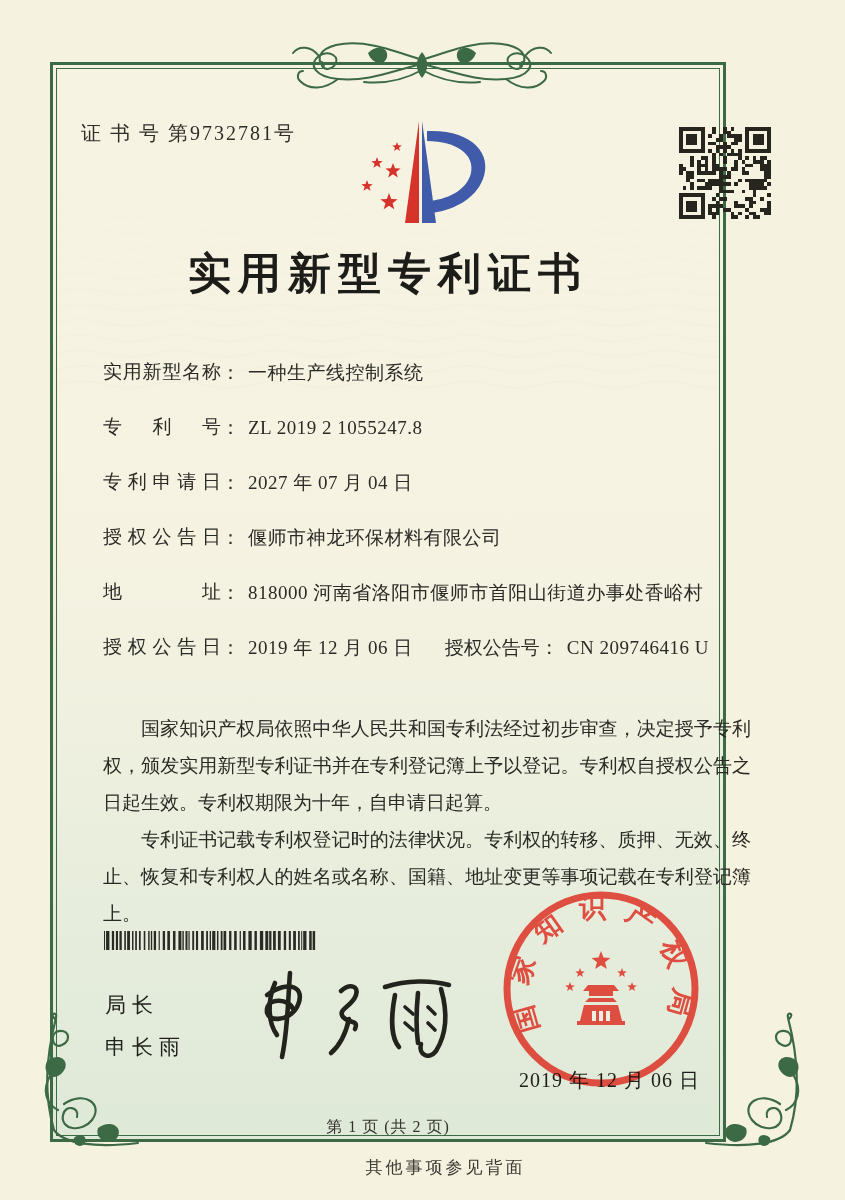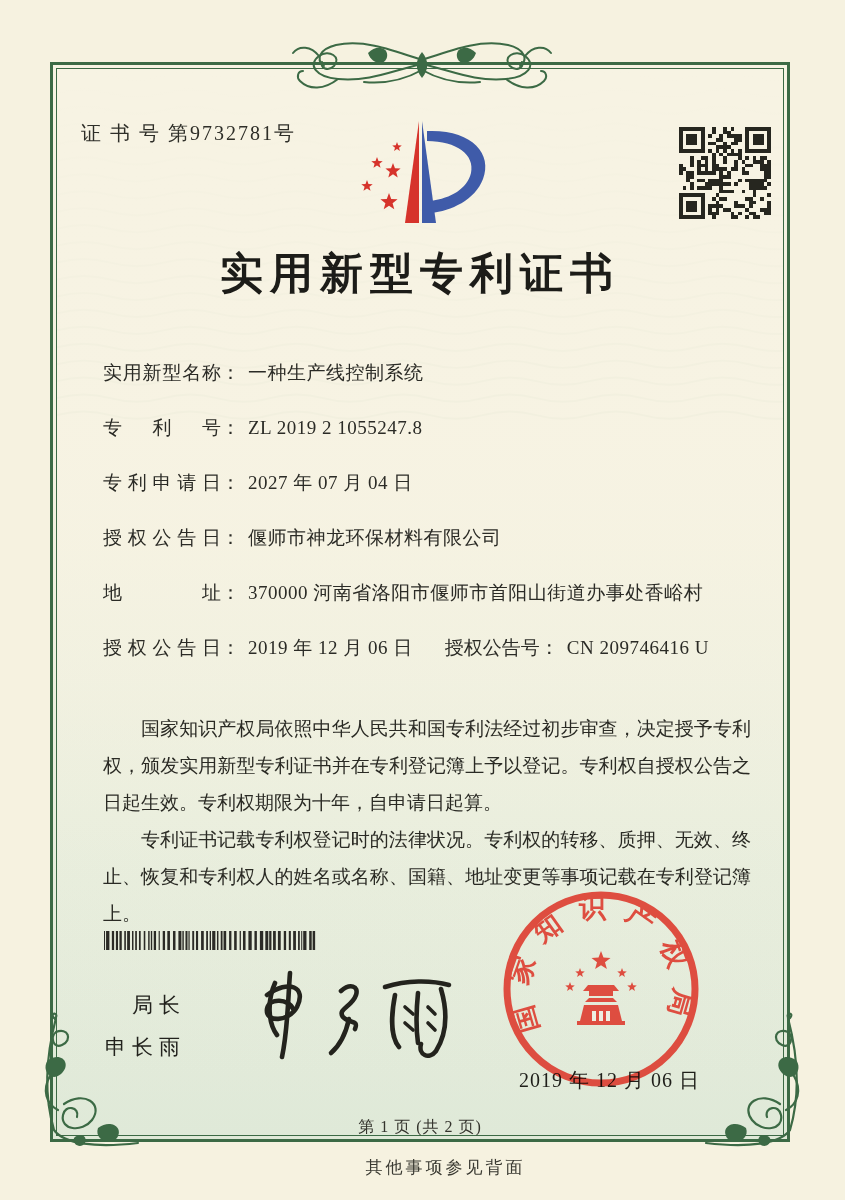--- a/index.html
+++ b/index.html
@@ -8,21 +8,21 @@
     font-family:"Liberation Serif","DejaVu Serif",serif;
     background:var(--paper,#f6f2e0);
     color:#2b2b26;
     position:relative;
     overflow:hidden;
   }
   .page { position:absolute; inset:0; }
 
   
   .frame {
-    position:absolute; left:50px; top:62px; width:740px; height:1080px;
+    position:absolute; left:50px; top:62px; width:676px; height:1080px;
     border:3px solid var(--green,#3c6a45);
     background:linear-gradient(180deg,#f7f3e3 0%,#f3f1e0 40%,#e9eedd 70%,#dfe9d8 100%);
   }
   .frame-inner {
     position:absolute; inset:3px; border:1px solid var(--green,#3c6a45);
     pointer-events:none;
   }
   .waves { position:absolute; inset:4px; z-index:1; }
   .fade {
     position:absolute; inset:4px; z-index:2;
@@ -46,34 +46,34 @@
     position:absolute; left:0; right:0; top:180px;
     text-align:center; font-size:43px; font-weight:bold;
     letter-spacing:7px; color:#1c1c18;
   }
 
   
   .fields { position:absolute; left:50px; top:297px; right:38px; font-size:19px; }
   .frow { margin-bottom:33px; line-height:22px; white-space:nowrap; }
   .flabel {
     display:inline-block; width:118px; vertical-align:bottom;
-    text-align:justify; text-align-last:justify; -moz-text-align-last:justify;
+    text-align:justify; text-align-last:justify;font-family:Liberation Mono, monospace; -moz-text-align-last:justify;
   }
   .fcolon { display:inline-block; margin-right:8px; }
   .fvalue { letter-spacing:0.5px; }
   .grant-pair2 { margin-left:32px; }
 
   
   .paras { position:absolute; left:50px; top:645px; width:648px; font-size:19px; }
   .paras p { text-indent:2em; line-height:1.95; text-align:justify; color:#2a2a24; }
 
   
   .barcode { position:absolute; left:51px; top:866px; width:216px; height:19px; }
   .director { position:absolute; left:52px; top:926px; font-size:21px; letter-spacing:6px; color:#22221d; }
-  .director div { margin-bottom:14px;text-align:right; }
+  .director div { margin-bottom:14px; }
   .signature { position:absolute; left:182px; top:900px; width:240px; height:105px; z-index:4; }
   .seal-date {
     position:absolute; left:466px; top:1002px; width:210px;
     font-size:20px; letter-spacing:1px; color:#1f1f1a;
   }
   .seal {
     position:absolute; left:446px; top:822px; width:204px; height:204px;
     z-index:5; opacity:0.9; mix-blend-mode:multiply;
   }
   .page-info {
@@ -500,21 +500,21 @@
         <div class="frow">
           <span class="flabel">专利号</span><span class="fcolon">：</span><span class="fvalue">ZL 2019 2 1055247.8</span>
         </div>
         <div class="frow">
           <span class="flabel">专利申请日</span><span class="fcolon">：</span><span class="fvalue">2027 年 07 月 04 日</span>
         </div>
         <div class="frow">
           <span class="flabel">授权公告日</span><span class="fcolon">：</span><span class="fvalue">偃师市神龙环保材料有限公司</span>
         </div>
         <div class="frow">
-          <span class="flabel">地址</span><span class="fcolon">：</span><span class="fvalue">370000 河南省洛阳市偃师市首阳山街道办事处香峪村</span>
+          <span class="flabel">地址</span><span class="fcolon">：</span><span class="fvalue">818000 河南省洛阳市偃师市首阳山街道办事处香峪村</span>
         </div>
         <div class="frow">
           <span class="flabel">授权公告日</span><span class="fcolon">：</span><span class="fvalue">2019 年 12 月 06 日</span><span class="grant-pair2"><span>授权公告号</span><span class="fcolon">：</span><span class="fvalue">CN 209746416 U</span></span>
         </div>
       </div>
 
       <div class="paras">
         <p>国家知识产权局依照中华人民共和国专利法经过初步审查，决定授予专利权，颁发实用新型专利证书并在专利登记簿上予以登记。专利权自授权公告之日起生效。专利权期限为十年，自申请日起算。</p>
         <p>专利证书记载专利权登记时的法律状况。专利权的转移、质押、无效、终止、恢复和专利权人的姓名或名称、国籍、地址变更等事项记载在专利登记簿上。</p>
       </div>

